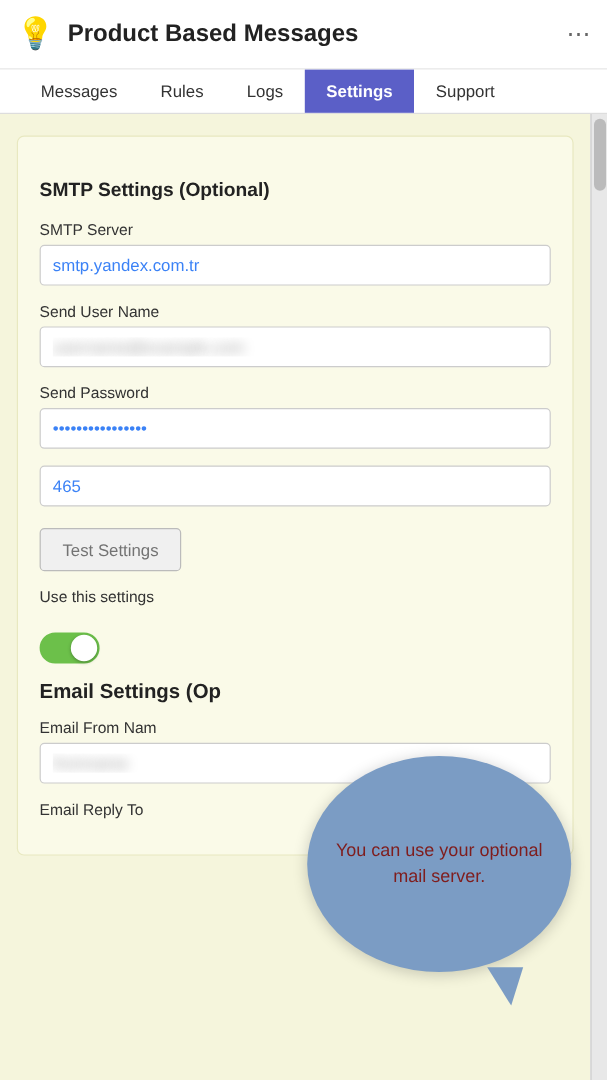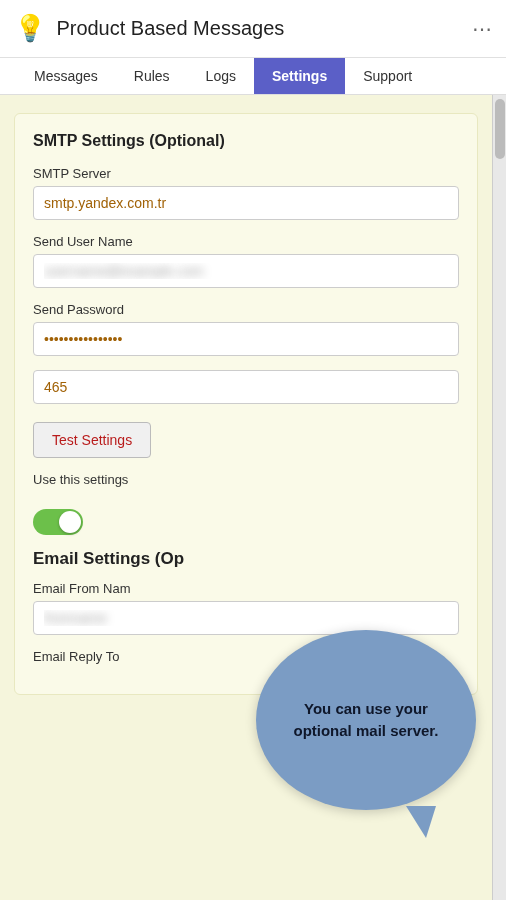--- a/index.html
+++ b/index.html
@@ -43,21 +43,21 @@
       align-items: center;
       gap: 10px;
     }
 
     .header-icon {
       font-size: 26px;
     }
 
     .header-title {
       font-size: 20px;
-      font-weight: normal;
+      font-weight: bold;
       color: #222;
     }
 
     .header-menu-icon {
       font-size: 20px;
       color: #666;
       cursor: pointer;
     }
 
     
@@ -116,21 +116,21 @@
       padding: 18px 14px;
       background: #f5f5dc;
       overflow: hidden;
     }
 
     
     .settings-card {
       background: #fafae8;
       border: 1px solid #e8e8c0;
       border-radius: 6px;
-      padding: 18px 18px 16px 18px;
+      padding: 36px 18px 16px 18px;
     }
 
     .section-title {
       font-size: 16px;
       font-weight: bold;
       color: #222;
       margin-bottom: 16px;
     }
 
     .form-group {
@@ -143,38 +143,38 @@
       margin-bottom: 5px;
       display: block;
     }
 
     .form-input {
       width: 100%;
       padding: 8px 10px;
       border: 1px solid #ccc;
       border-radius: 4px;
       font-size: 14px;
-      color: #a16207;
+      color: #3b82f6;
       background: #fff;
       outline: none;
     }
 
     .form-input.blurred {
       color: transparent;
       text-shadow: 0 0 8px rgba(0,0,0,0.5);
     }
 
     
     .btn-test {
       padding: 9px 18px;
       background: #f0f0f0;
       border: 1px solid #bbb;
       border-radius: 4px;
       font-size: 14px;
-      color: #b91c1c;
+      color: #737373;
       cursor: pointer;
       margin-top: 4px;
       margin-bottom: 14px;
     }
 
     
     .toggle-row {
       display: flex;
       flex-direction: column;
       margin-bottom: 14px;
@@ -254,22 +254,22 @@
       right: 40px;
       width: 0;
       height: 0;
       border-left: 20px solid transparent;
       border-right: 10px solid transparent;
       border-top: 32px solid #7b9cc4;
     }
 
     .tooltip-text {
       font-size: 15px;
-      font-weight: bold;
-      color: #0f172a;
+      font-weight: normal;
+      color: #7f1d1d;
       line-height: 1.5;
     }
   </style>
 </head>
 <body>
 
 <div class="app-container">
 
   <div class="header">
     <div class="header-left">

